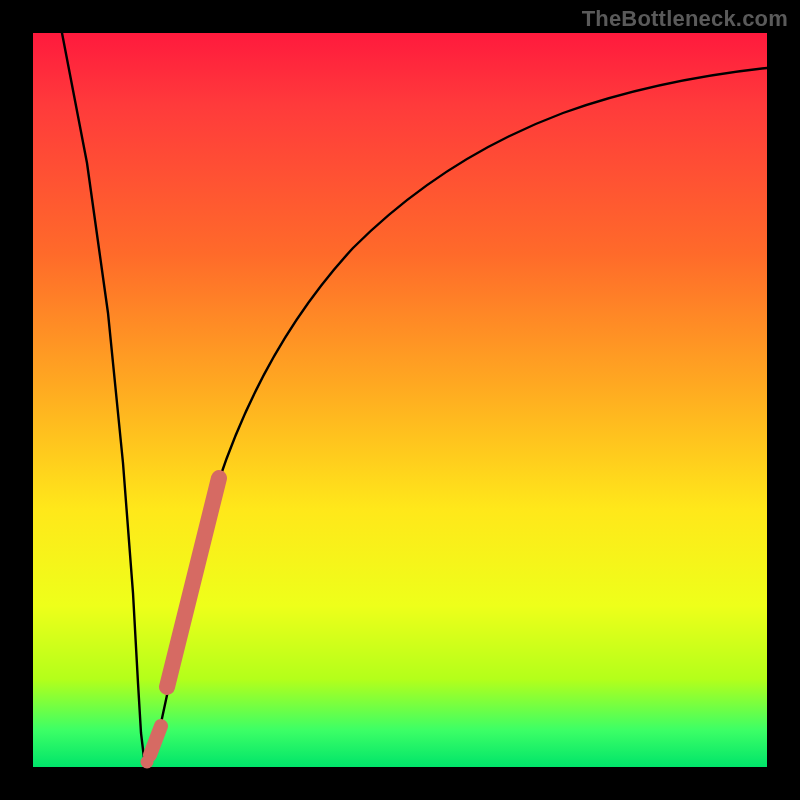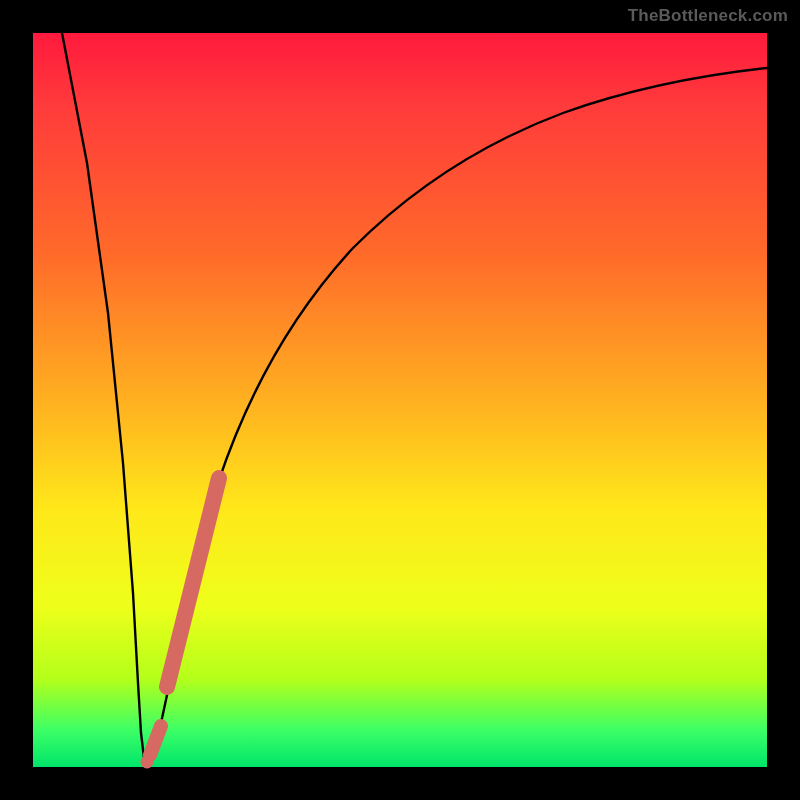--- a/index.html
+++ b/index.html
@@ -34,21 +34,21 @@
       #b4ff1a 88%,
       #3cff66 95%,
       #00e46a 100%
     );
   }
   .watermark {
     position: absolute;
     top: 6px;
     right: 12px;
     font-family: Arial, Helvetica, sans-serif;
-    font-size: 17px;
+    font-size: 22px;
     font-weight: 600;
     color: #5a5a5a;
     letter-spacing: 0.2px;
     user-select: none;
   }
   svg.curve {
     position: absolute;
     left: 0;
     top: 0;
     width: 734px;

